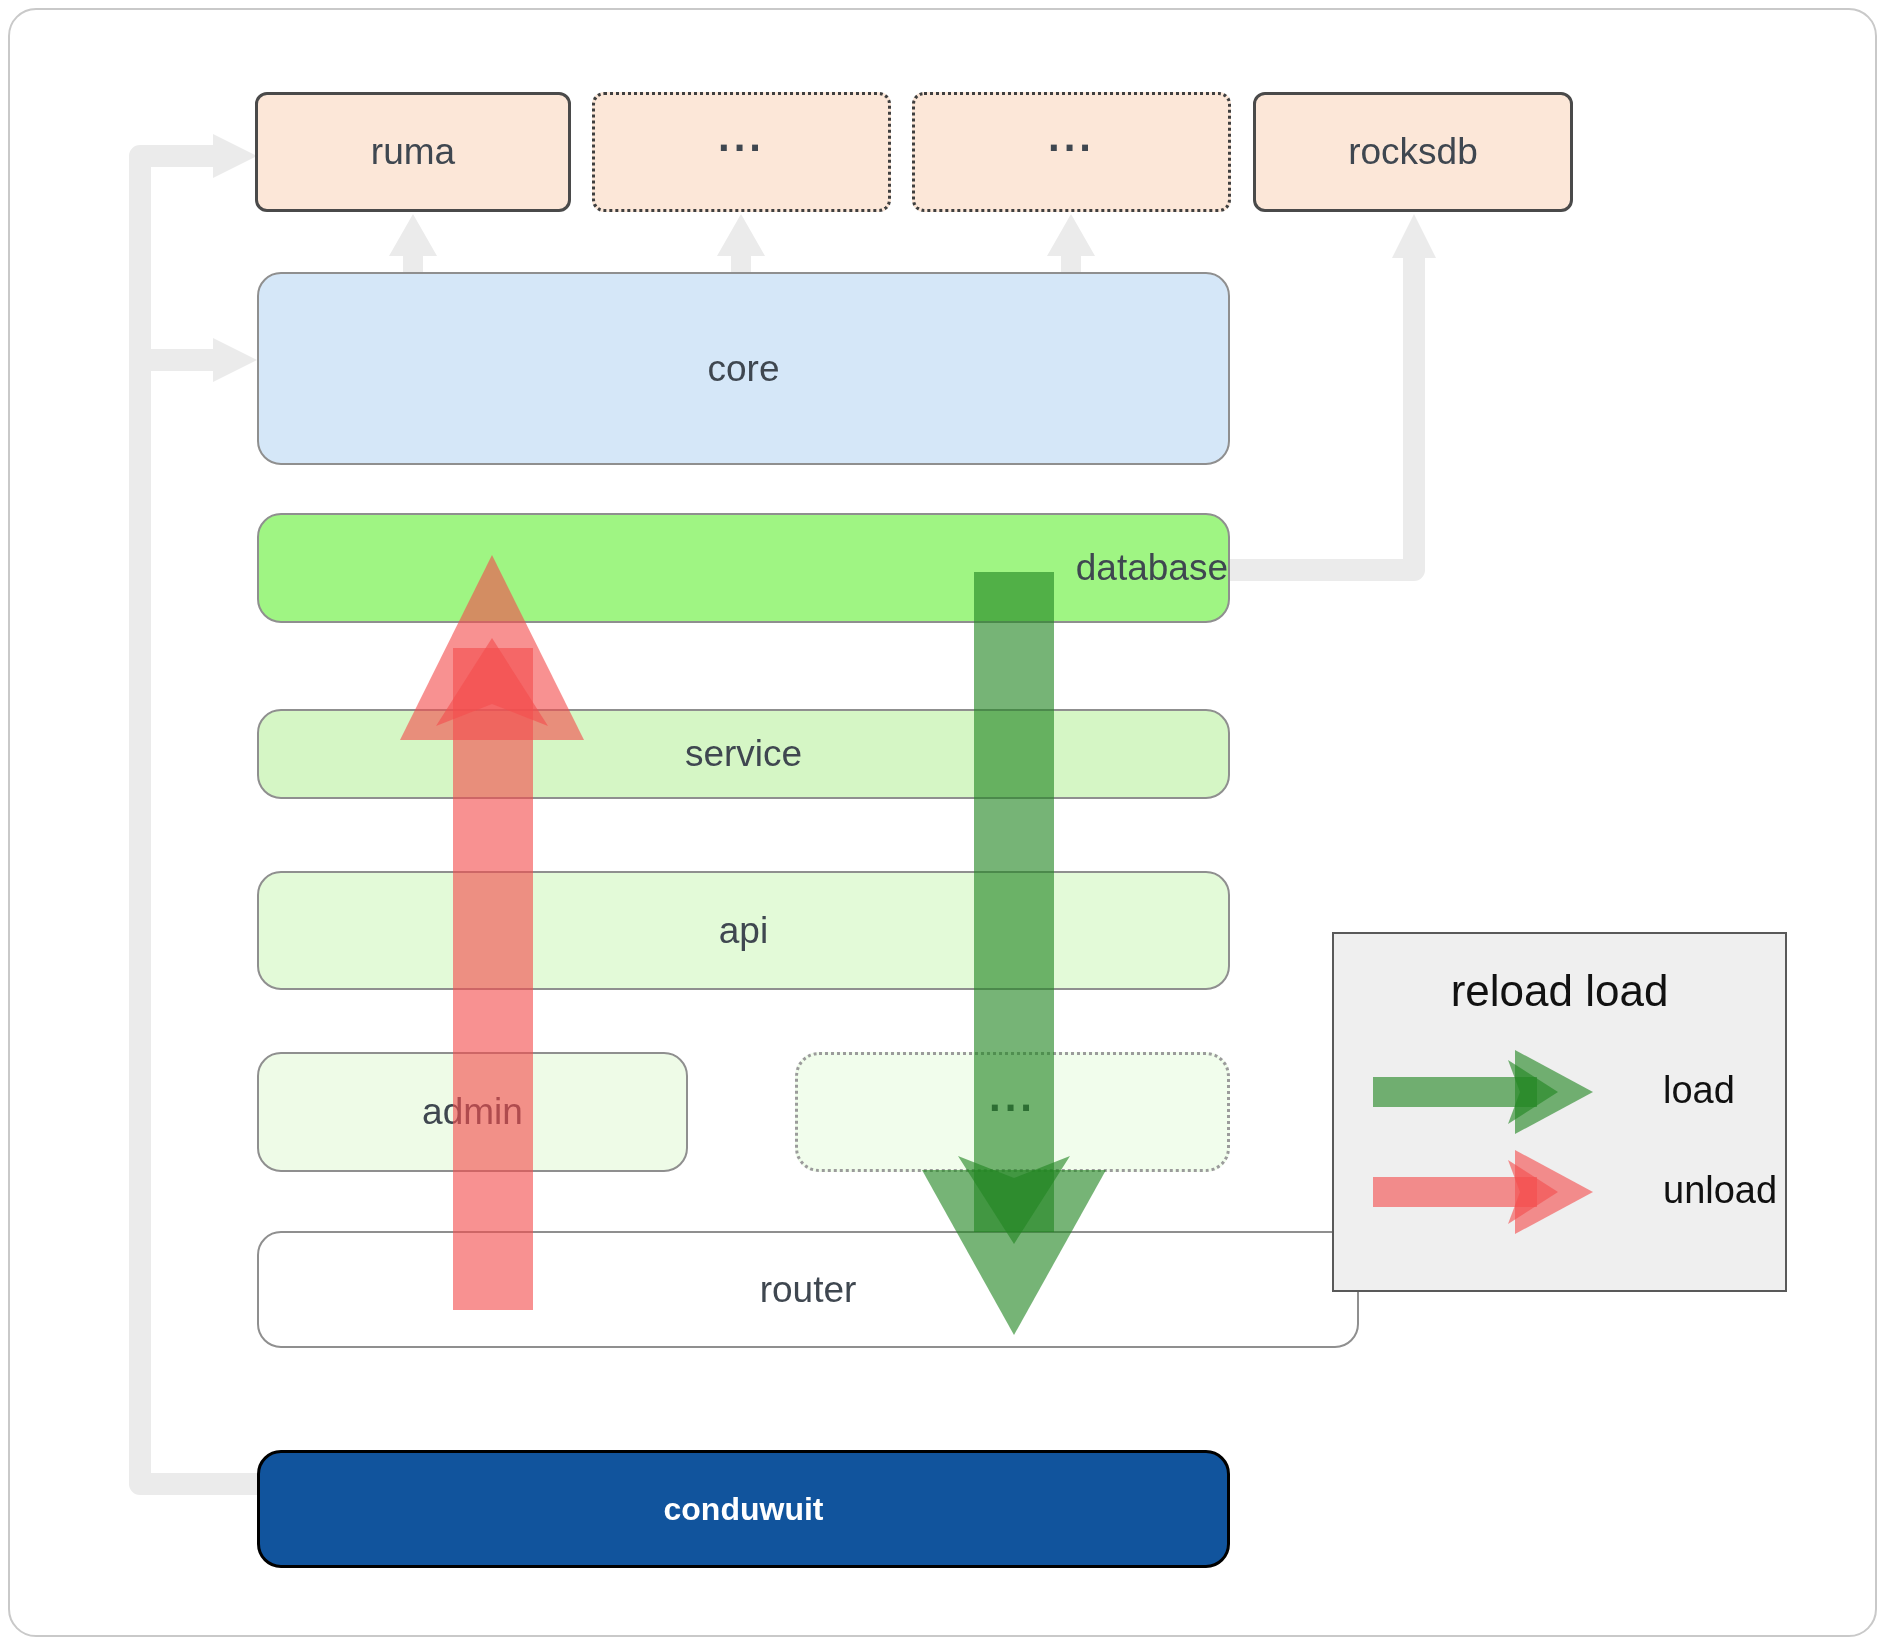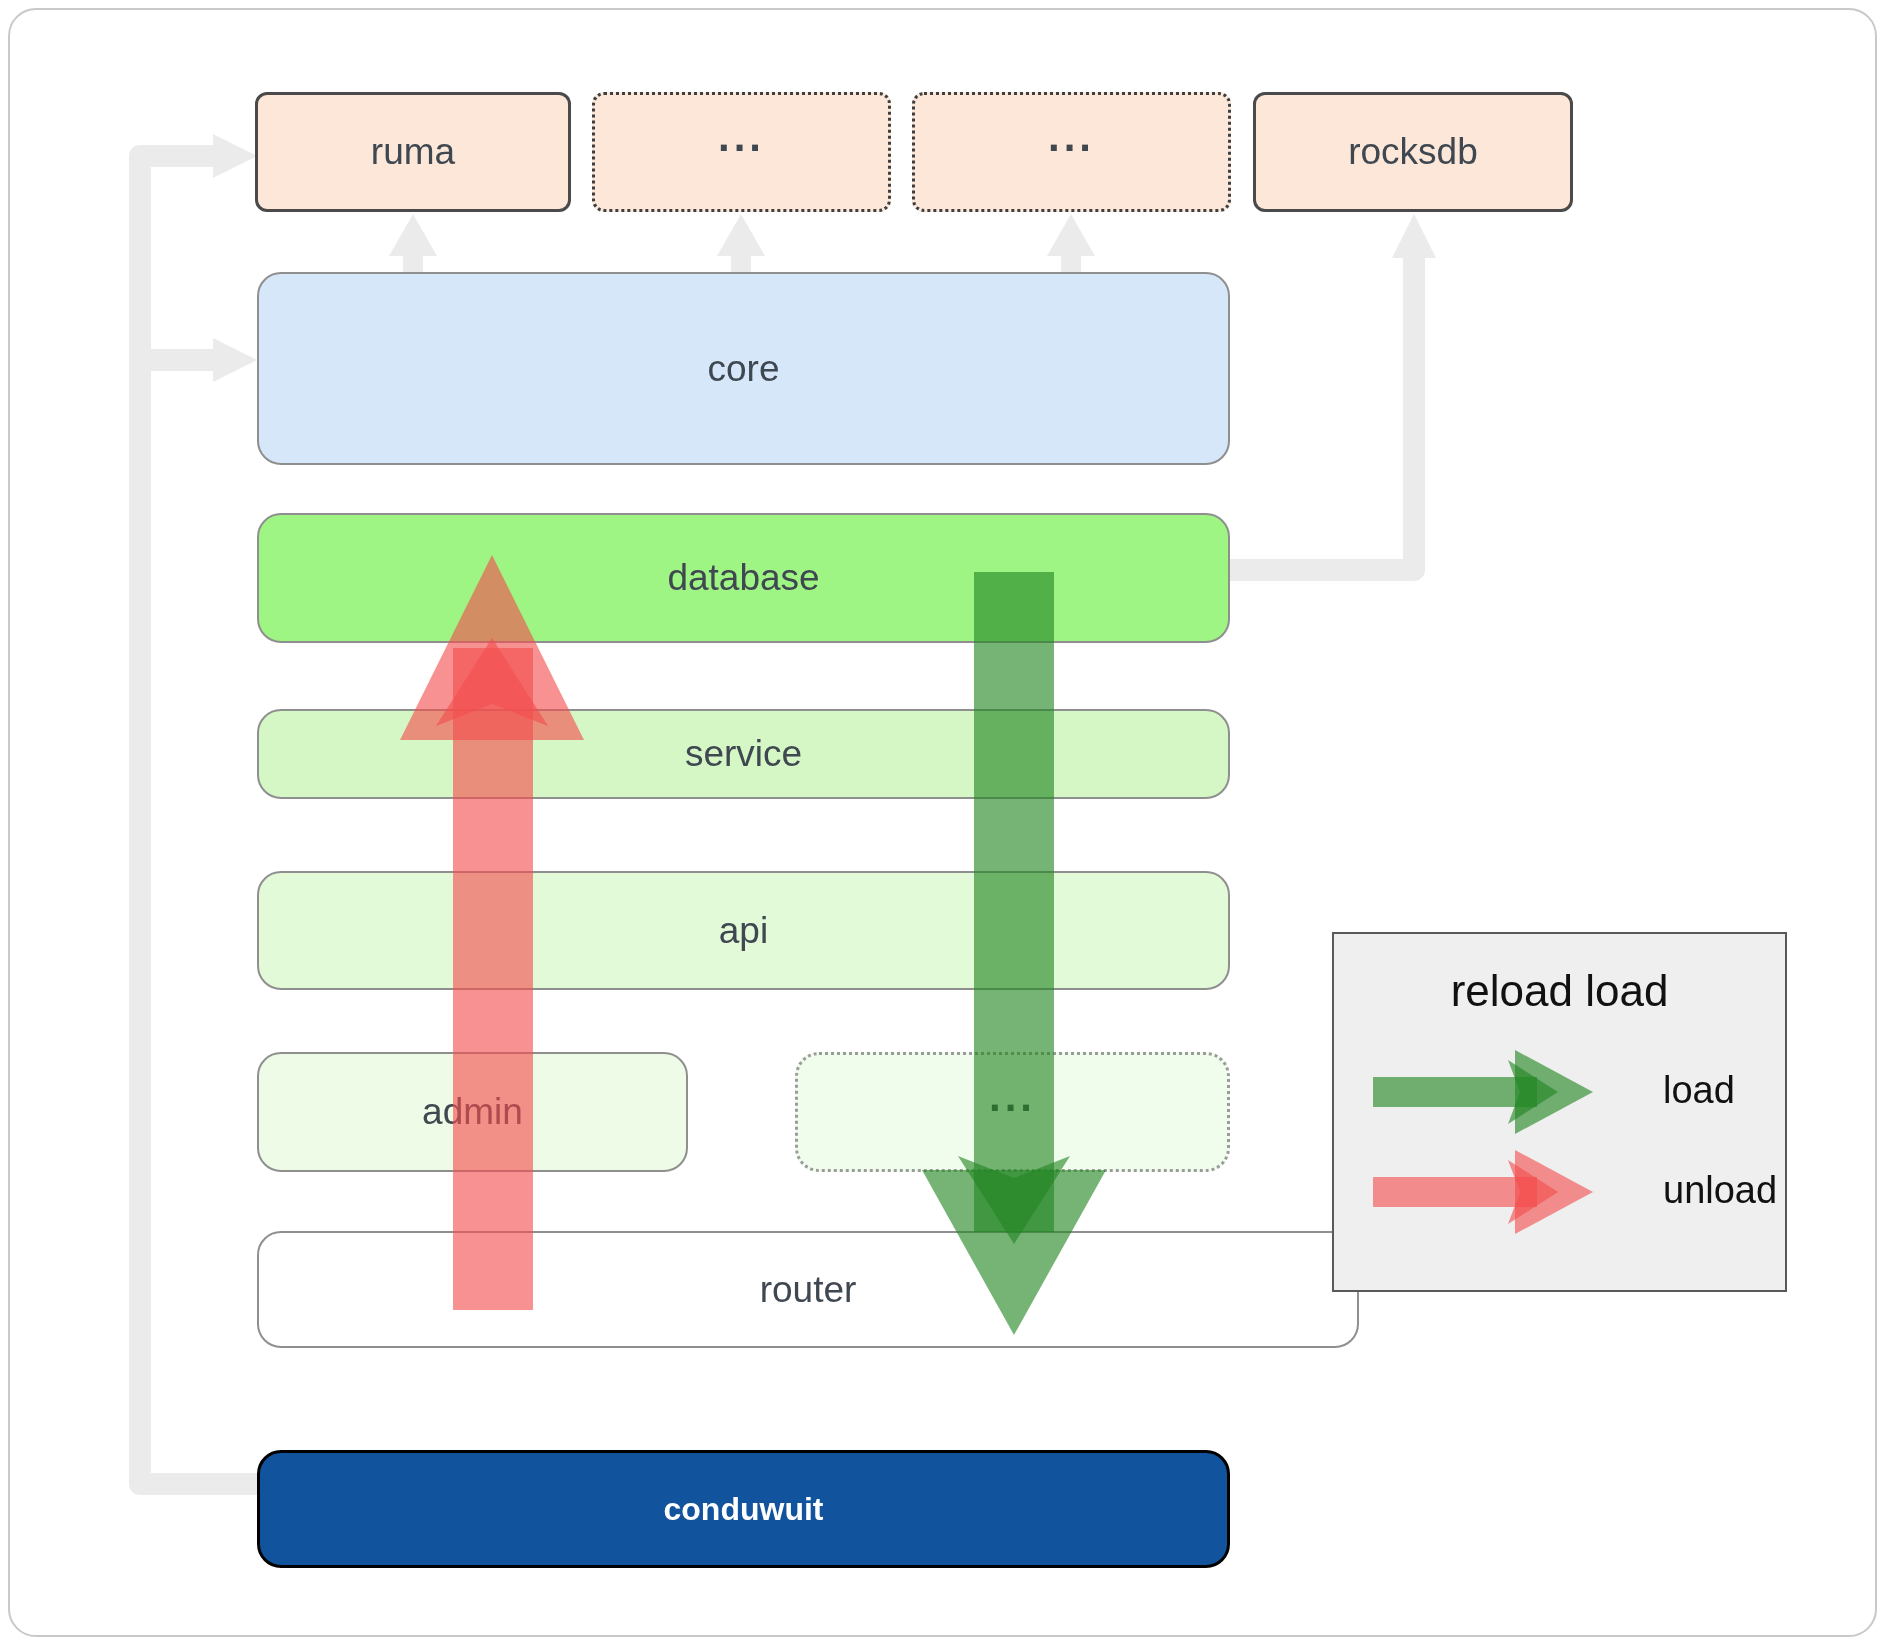--- a/index.html
+++ b/index.html
@@ -94,21 +94,21 @@
     <span class="label-dots">...</span>
   </div>
   <div class="node node-core" style="left:247px;top:262px;width:973px;height:193px;">
     <span>core</span>
   </div>
 
   <div class="node node-peach" style="left:1243px;top:82px;width:320px;height:120px;">
     <span>rocksdb</span>
   </div>
 
-  <div class="node node-database" style="left:247px;top:503px;width:973px;height:130px;">
+  <div class="node node-database" style="left:247px;top:503px;width:973px;height:110px;justify-content:flex-end;">
     <span>database</span>
   </div>
 
   <div class="node node-service" style="left:247px;top:678px;width:973px;height:90px;margin-top:21px;">
     <span>service</span>
   </div>
 
   <div class="node node-api" style="left:247px;top:861px;width:973px;height:119px;">
     <span>api</span>
   </div>

